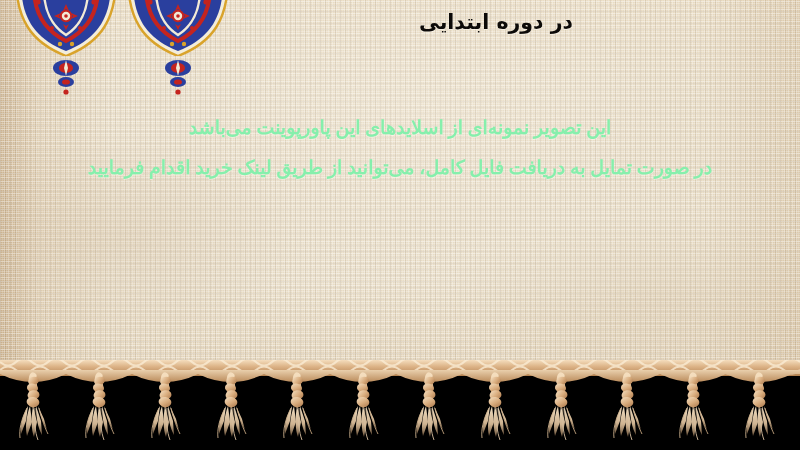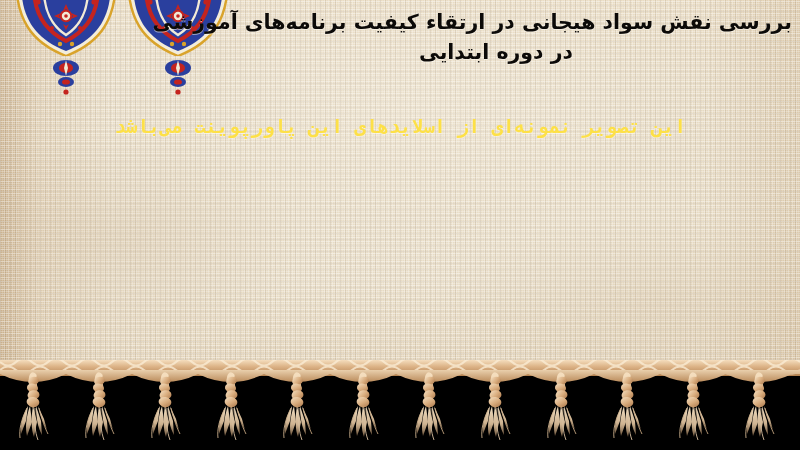--- a/index.html
+++ b/index.html
@@ -138,24 +138,24 @@
   
   .body-block {
     position: absolute;
     top: 108px;
     right: 10px;
     left: 10px;
     text-align: center;
     direction: rtl;
   }
   .body-line {
-    font-family: Liberation Mono, monospace;
+    font-family: Liberation Serif, serif;
     font-size: 19px;
     font-weight: bold;
-    color: #fde047;
+    color: #86efac;
     line-height: 40px;
     text-shadow: 0 1px 0 rgba(255,250,238,0.45);
     white-space: nowrap;
   }
 
   
   .black-panel {
     position: absolute;
     left: 0;
     top: 370px;
@@ -263,26 +263,26 @@
         <ellipse cx="52" cy="68" rx="7" ry="5" fill="#c4241f"></ellipse>
         <path d="M52,60 L54,68 L52,76 L50,68 Z" fill="#f2ead6"></path>
         <ellipse cx="52" cy="82" rx="8" ry="5" fill="#2a3f9e"></ellipse>
         <ellipse cx="52" cy="82" rx="4" ry="2.6" fill="#c4241f"></ellipse>
         <circle cx="52" cy="92" r="2.6" fill="#c4241f"></circle>
       </g>
     </svg>
   </div>
 
   <div class="title-block">
-    <div class="title-line">بررسی نقش سواد هیجانی در ارتقاء کیفیت برنامه‌های آموزشی</div>
     <div class="title-line">در دوره ابتدایی</div>
   </div>
 
   <div class="body-block">
     <div class="body-line">این تصویر نمونه‌ای از اسلایدهای این پاورپوینت می‌باشد</div>
+    <div class="body-line">در صورت تمایل به دریافت فایل کامل، می‌توانید از طریق لینک خرید اقدام فرمایید</div>
   </div>
 
   <div class="black-panel"></div>
 
   <svg class="fringe" viewBox="0 0 800 90" preserveAspectRatio="none">
     <defs>
       <linearGradient id="cordGrad" x1="0" y1="0" x2="0" y2="1">
         <stop offset="0%" stop-color="#f4ddbd"></stop>
         <stop offset="40%" stop-color="#ddb488"></stop>
         <stop offset="100%" stop-color="#b1804f"></stop>

